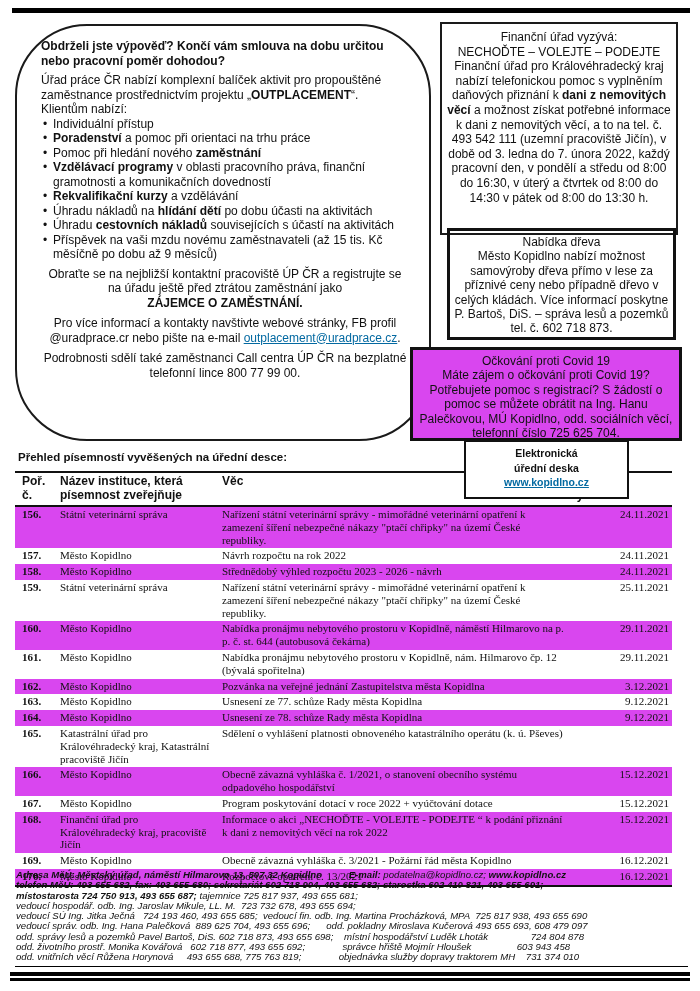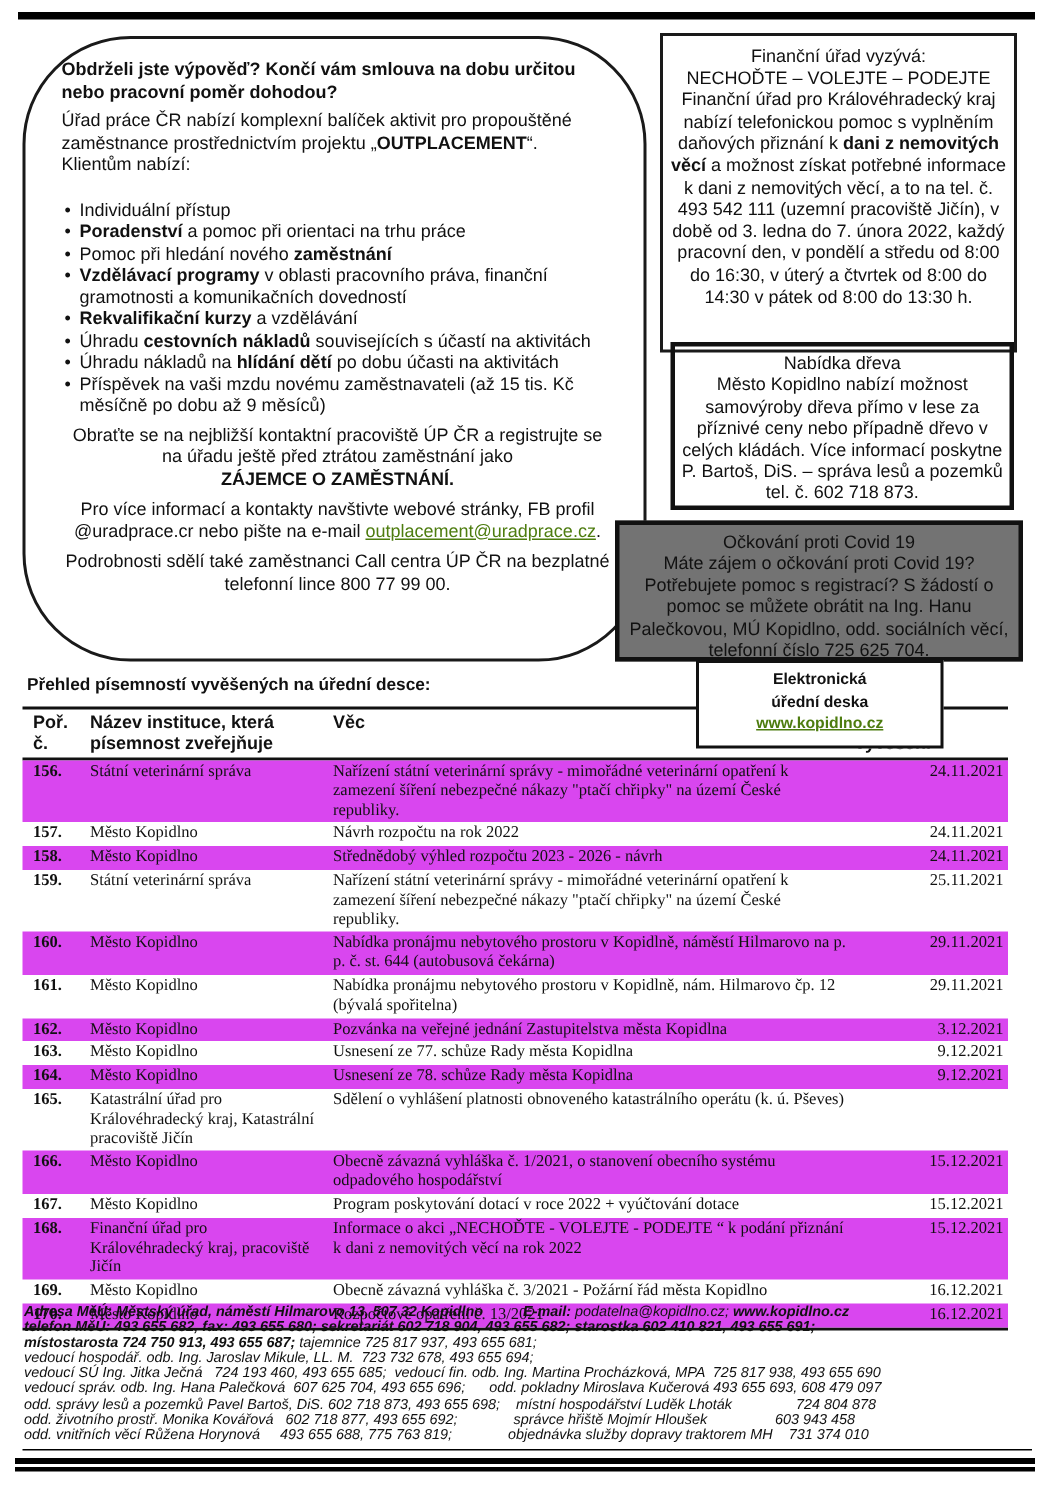--- a/index.html
+++ b/index.html
@@ -3,52 +3,52 @@
 <meta charset="utf-8">
 <style>
   * { margin:0; padding:0; box-sizing:border-box; }
   html,body { background:#ffffff; }
   .page {
     position:relative; width:700px; height:991px; background:#fff;
     font-family:"Liberation Sans", sans-serif; color:#111; overflow:hidden;
   }
   .abs { position:absolute; }
   .b { font-weight:bold; }
-  .lnk { color:#4d7c0f; text-decoration:underline; }
+  .lnk { color:#0369a1; text-decoration:underline; }
 
   .top-bar { left:12px; top:8px; width:678px; height:5px; background:#000; }
 
   
   .left-box {
     left:15px; top:24px; width:416px; height:417px;
     border:2px solid #1a1a1a; border-radius:72px;
     padding:13px 20px 6px 24px; font-size:12px; line-height:14.5px; overflow:hidden;
   }
   .lb-title { text-align:center; font-weight:bold; font-size:14px; text-decoration:underline; margin-bottom:8px; }
   .lb-intro { font-weight:bold; margin-bottom:5px; }
-  .lb-para  { margin-bottom:16px; }
+  .lb-para  { margin-bottom:0; }
   .bullets  { margin-bottom:5px; }
   .bullet   { padding-left:12px; position:relative; }
   .bullet::before { content:"•"; position:absolute; left:2px; }
   .lb-center{ text-align:center; margin-bottom:6px; }
 
   
   .fin-box {
     left:440px; top:22px; width:238px; height:213px;
     border:2px solid #1a1a1a; text-align:center; padding:6px 5px;
     font-size:12px; line-height:14.6px; overflow:hidden;
   }
   .wood-box {
     left:447px; top:228px; width:229px; height:112px;
     border:3px solid #111; text-align:center; padding:4px 2px;
     font-size:12px; line-height:14.4px; overflow:hidden;
   }
   .covid-box {
     left:410px; top:347px; width:272px; height:94px;
-    border:3px solid #111; background:#737373; z-index:3;
+    border:3px solid #111; background:#d946ef; z-index:3;
     text-align:center; padding:4px 4px; font-size:12px; line-height:14.4px; overflow:hidden;
   }
   .box-title { font-weight:normal; }
 
   
   .caption { left:18px; top:451px; font-weight:bold; font-size:11.5px; }
   .eb-box {
     left:464px; top:440px; width:165px; height:59px;
     border:2px solid #111; background:#fff; z-index:4; text-align:center;
     font-weight:bold; font-size:10.5px; line-height:14.5px; padding-top:4px;
@@ -92,22 +92,22 @@
 
   <div class="abs left-box">
     <div class="lb-intro">Obdrželi jste výpověď? Končí vám smlouva na dobu určitou nebo pracovní poměr dohodou?</div>
     <div class="lb-para"><span>Úřad práce ČR nabízí komplexní balíček aktivit pro propouštěné zaměstnance prostřednictvím projektu „</span><span class="b">OUTPLACEMENT</span><span>“.</span><br><span>Klientům nabízí:</span></div>
     <div class="bullets">
       <div class="bullet"><span>Individuální přístup</span></div>
       <div class="bullet"><span class="b">Poradenství</span><span> a pomoc při orientaci na trhu práce</span></div>
       <div class="bullet"><span>Pomoc při hledání nového </span><span class="b">zaměstnání</span></div>
       <div class="bullet"><span class="b">Vzdělávací programy</span><span> v oblasti pracovního práva, finanční gramotnosti a komunikačních dovedností</span></div>
       <div class="bullet"><span class="b">Rekvalifikační kurzy</span><span> a vzdělávání</span></div>
+      <div class="bullet"><span>Úhradu nákladů na </span><span class="b">hlídání dětí</span><span> po dobu účasti na aktivitách</span></div>
       <div class="bullet"><span>Úhradu </span><span class="b">cestovních nákladů</span><span> souvisejících s účastí na aktivitách</span></div>
-      <div class="bullet"><span>Úhradu nákladů na </span><span class="b">hlídání dětí</span><span> po dobu účasti na aktivitách</span></div>
       <div class="bullet"><span>Příspěvek na vaši mzdu novému zaměstnavateli (až 15 tis. Kč měsíčně po dobu až 9 měsíců)</span></div>
     </div>
     <div class="lb-center"><span>Obraťte se na nejbližší kontaktní pracoviště ÚP ČR a registrujte se na úřadu ještě před ztrátou zaměstnání jako</span><br><span class="b">ZÁJEMCE O ZAMĚSTNÁNÍ.</span></div>
     <div class="lb-center"><span>Pro více informací a kontakty navštivte webové stránky, FB profil @uradprace.cr nebo pište na e-mail </span><span class="lnk">outplacement@uradprace.cz</span><span>.</span></div>
     <div class="lb-center">Podrobnosti sdělí také zaměstnanci Call centra ÚP ČR na bezplatné telefonní lince 800 77 99 00.</div>
   </div>
 
   <div class="abs fin-box">
     <div class="box-title">Finanční úřad vyzývá:</div>
     <div class="box-title">NECHOĎTE – VOLEJTE – PODEJTE</div>
@@ -248,21 +248,21 @@
     </div>
   </div>
   </div>
 
   <div class="abs footer">
     <div class="fline"><span class="b">Adresa MěÚ: Městský úřad, náměstí Hilmarovo 13, 507 32 Kopidlno</span><span>          </span><span class="b">E-mail:</span><span> podatelna@kopidlno.cz; </span><span class="b">www.kopidlno.cz</span></div>
     <div class="fline"><span class="b">telefon MěÚ: 493 655 682, fax: 493 655 680; sekretariát 602 718 904, 493 655 682; starostka 602 410 821, 493 655 691;</span></div>
     <div class="fline"><span class="b">místostarosta 724 750 913, 493 655 687;</span><span> tajemnice 725 817 937, 493 655 681;</span></div>
     <div class="fline"><span>vedoucí hospodář. odb. Ing. Jaroslav Mikule, LL. M.  723 732 678, 493 655 694;</span></div>
     <div class="fline"><span>vedoucí SÚ Ing. Jitka Ječná   724 193 460, 493 655 685;  vedoucí fin. odb. Ing. Martina Procházková, MPA  725 817 938, 493 655 690</span></div>
-    <div class="fline"><span>vedoucí správ. odb. Ing. Hana Palečková  607 625 704, 493 655 696;      odd. pokladny Miroslava Kučerová 493 655 693, 608 479 097</span></div>
+    <div class="fline"><span>vedoucí správ. odb. Ing. Hana Palečková  889 625 704, 493 655 696;      odd. pokladny Miroslava Kučerová 493 655 693, 608 479 097</span></div>
     <div class="fline"><span>odd. správy lesů a pozemků Pavel Bartoš, DiS. 602 718 873, 493 655 698;    místní hospodářství Luděk Lhoták                724 804 878</span></div>
     <div class="fline"><span>odd. životního prostř. Monika Kovářová   602 718 877, 493 655 692;              správce hřiště Mojmír Hloušek                 603 943 458</span></div>
     <div class="fline"><span>odd. vnitřních věcí Růžena Horynová     493 655 688, 775 763 819;              objednávka služby dopravy traktorem MH    731 374 010</span></div>
   </div>
 
   <div class="abs bottom-thin"></div>
   <div class="abs bottom-bar1"></div>
   <div class="abs bottom-bar2"></div>
 
 </div>

